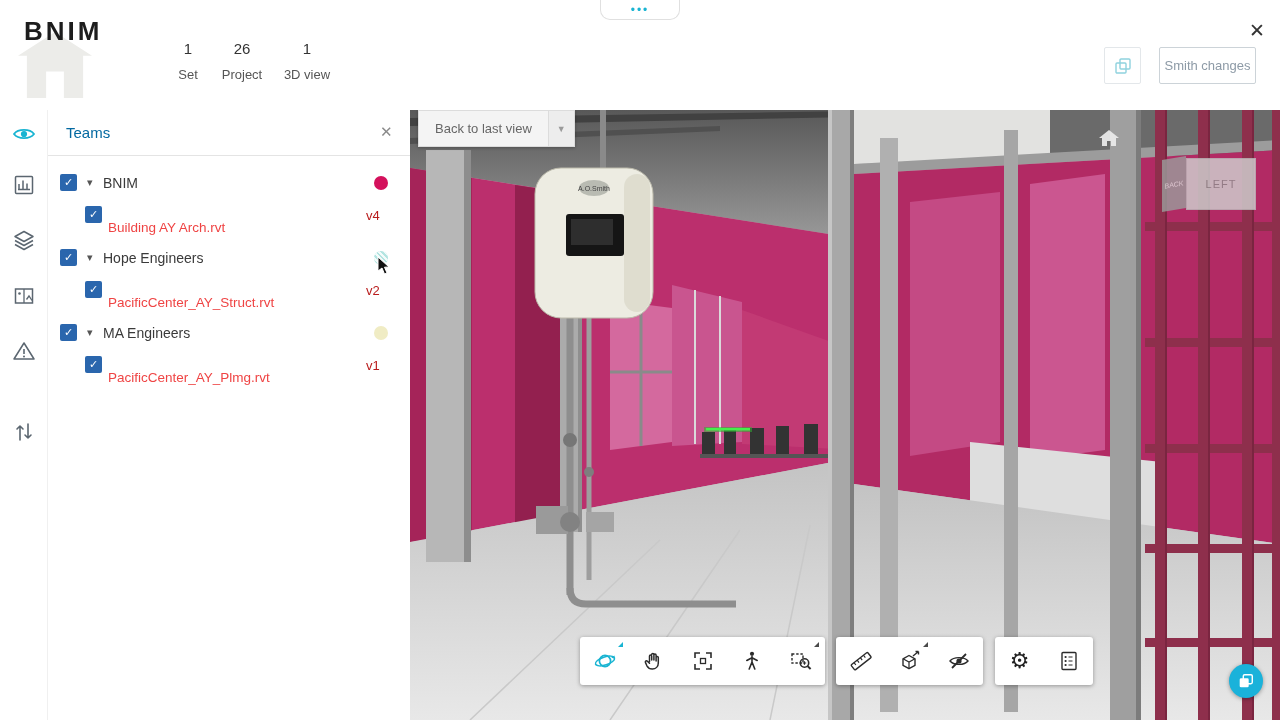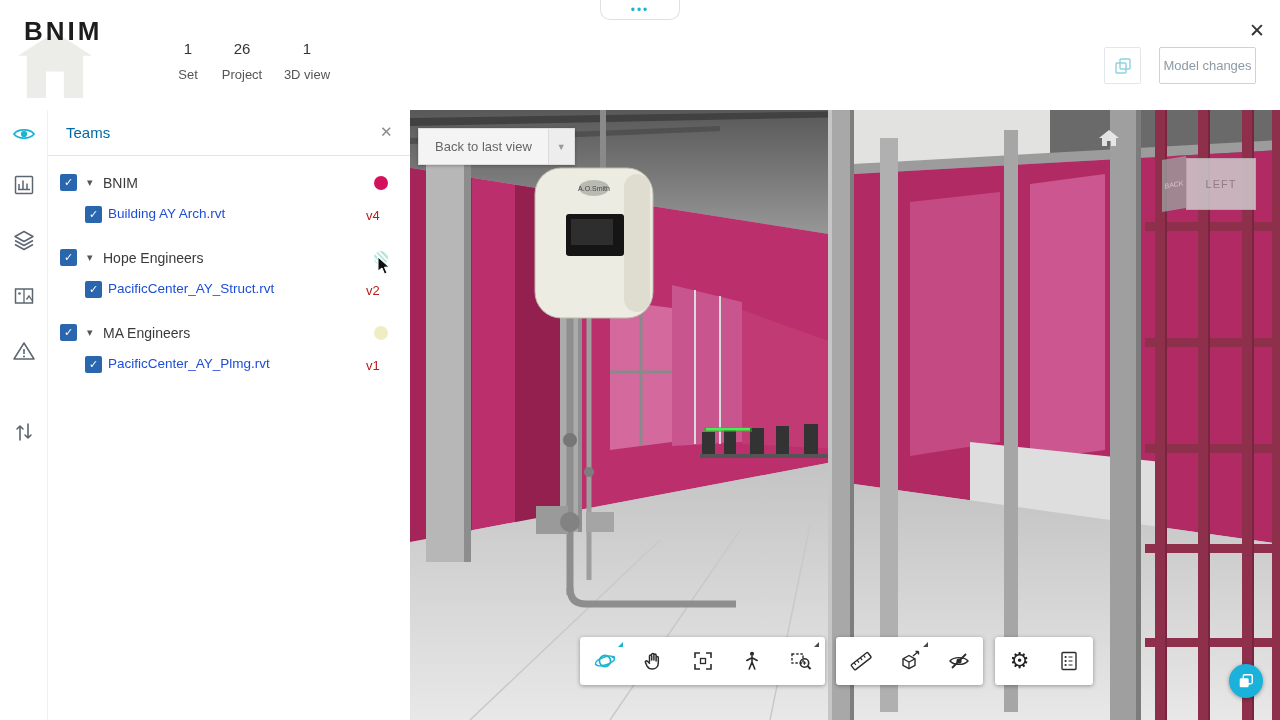--- a/index.html
+++ b/index.html
@@ -32,32 +32,32 @@
   
   .panel { position:absolute; left:48px; top:110px; width:362px; height:610px; background:#fff; z-index:4; }
   .panel-title { position:absolute; left:18px; top:14px; font-size:15px; color:#0369a1; }
   .panel-close { position:absolute; left:332px; top:13px; font-size:15px; color:#8a8a8a; cursor:pointer; }
   .panel-div { position:absolute; left:0; top:45px; width:362px; border-bottom:1px solid #e4e4e4; }
   .row { position:absolute; left:0; width:362px; height:30px; }
   .cb { position:absolute; top:6px; width:17px; height:17px; background:#2a66ad; border-radius:2px;
     color:#fff; font-size:11px; line-height:17px; text-align:center; cursor:pointer; }
   .caret { position:absolute; left:39px; top:8px; color:#555; font-size:11px; cursor:pointer; }
   .gname { position:absolute; left:55px; top:7px; font-size:14px; color:#3a3a3a; cursor:pointer; }
-  .fname { position:absolute; left:60px; top:6px; font-size:13.5px; color:#1d4ed8; }
+  .fname { position:absolute; left:60px; top:20px; font-size:13.5px; color:#ef4444; }
   .dot { position:absolute; left:326px; top:8px; width:14px; height:14px; border-radius:50%; }
   .dot.striped { opacity:.75; }
   .dot.striped::after { content:""; position:absolute; inset:0; border-radius:50%;
     background:repeating-linear-gradient(45deg, rgba(255,255,255,.85) 0 2px, transparent 2px 4px); }
   .ver { position:absolute; left:318px; top:8px; width:32px; font-size:13px; color:#b91c1c; }
 
   
   .viewport { position:absolute; left:410px; top:110px; width:870px; height:610px; background:#9a9a9a; overflow:hidden; }
   .scene { position:absolute; left:0; top:0; }
 
-  .back-btn { position:absolute; left:8px; top:18px; display:flex; box-shadow:0 1px 3px rgba(0,0,0,.25); cursor:pointer; }
+  .back-btn { position:absolute; left:8px; top:0; display:flex; box-shadow:0 1px 3px rgba(0,0,0,.25); cursor:pointer; }
   .bb-label { background:#f4f4f4; border:1px solid #dcdcdc; padding:0 16px; line-height:35px; font-size:13px; color:#666; }
   .bb-caret { width:26px; background:#ededed; border:1px solid #dcdcdc; border-left:none; color:#9a9a9a;
     font-size:9px; display:flex; align-items:center; justify-content:center; }
 
   .home-btn { position:absolute; left:688px; top:18px; cursor:pointer; }
   .viewcube { position:absolute; left:752px; top:48px; display:flex; opacity:.82; cursor:pointer; }
   .vc-side { width:24px; height:52px; background:#9b9b9b; color:#e3e3e3; font-size:7px;
     display:flex; align-items:center; justify-content:center; transform:skewY(-10deg); }
   .vc-main { width:70px; height:52px; background:#d0d0d0; border:1px solid #bdbdbd; color:#8d8d8d;
     font-size:11px; letter-spacing:1px; display:flex; align-items:center; justify-content:center; }
@@ -96,21 +96,21 @@
       <div class="l">3D view</div>
     </div>
 
 
     <button class="hdr-icon-btn">
       <svg width="20" height="20" viewBox="0 0 20 20">
         <rect x="3" y="7" width="10" height="10" rx="1" fill="none" stroke="#8fd2de" stroke-width="1.4"></rect>
         <rect x="7" y="3" width="10" height="10" rx="1" fill="none" stroke="#8fd2de" stroke-width="1.4"></rect>
       </svg>
     </button>
-    <button class="hdr-show-changes">Model changes</button>
+    <button class="hdr-show-changes">Smith changes</button>
     <div class="hdr-close">✕</div>
 
     <div class="notch">
       <span>•••</span>
     </div>
   </header>
 
   <nav class="side">
     <div class="side-ic" style="top:12px" title="views">
       <svg width="24" height="24" viewBox="0 0 24 24">

